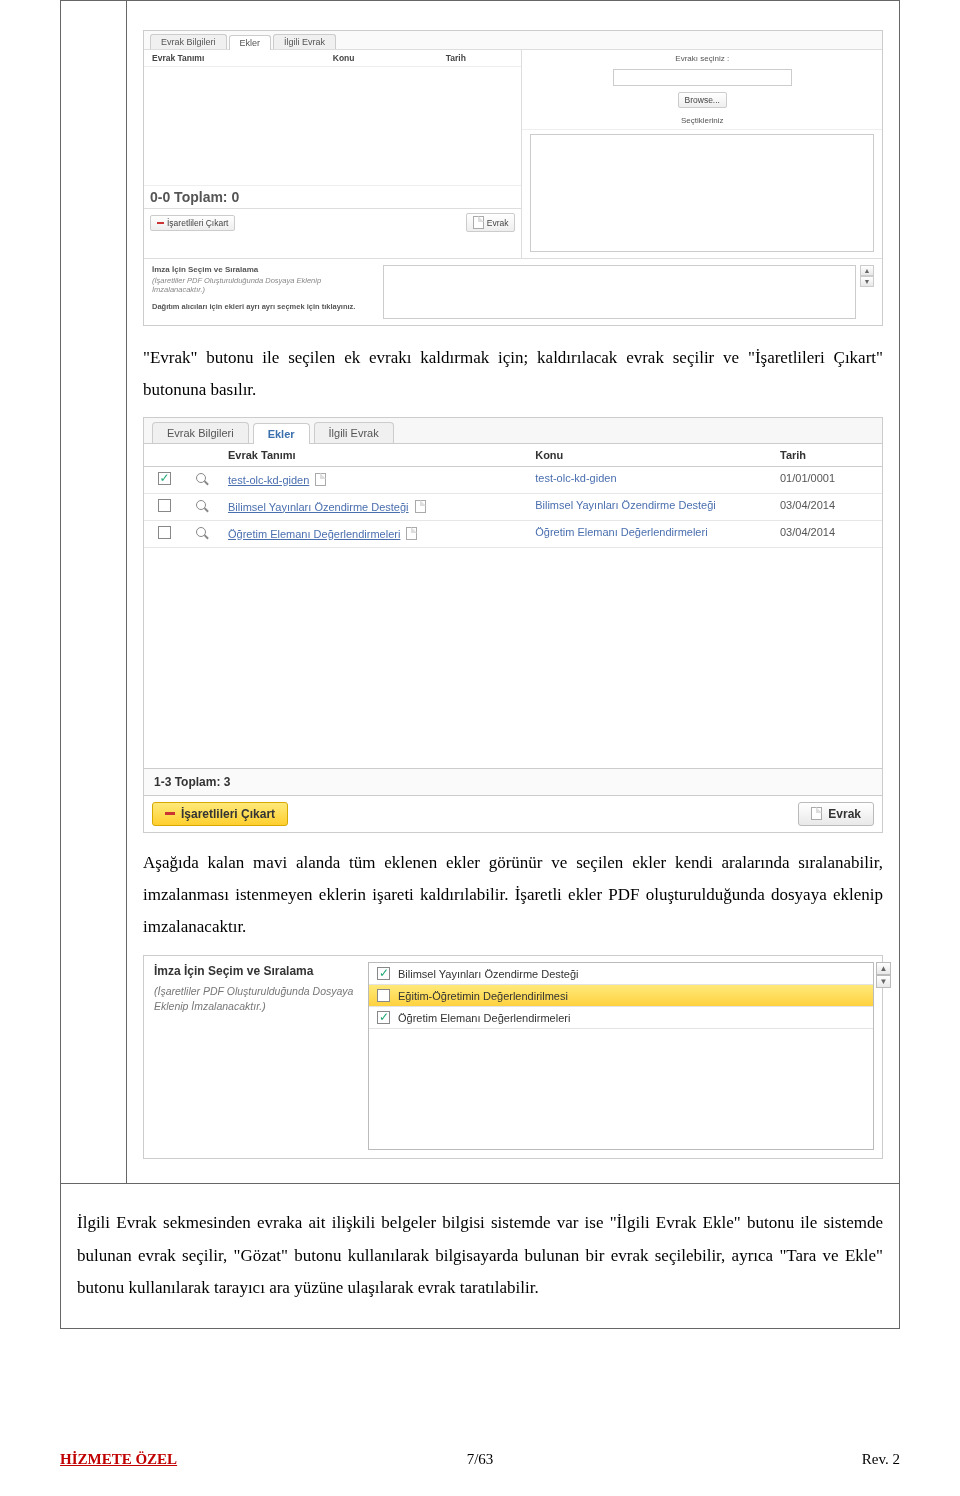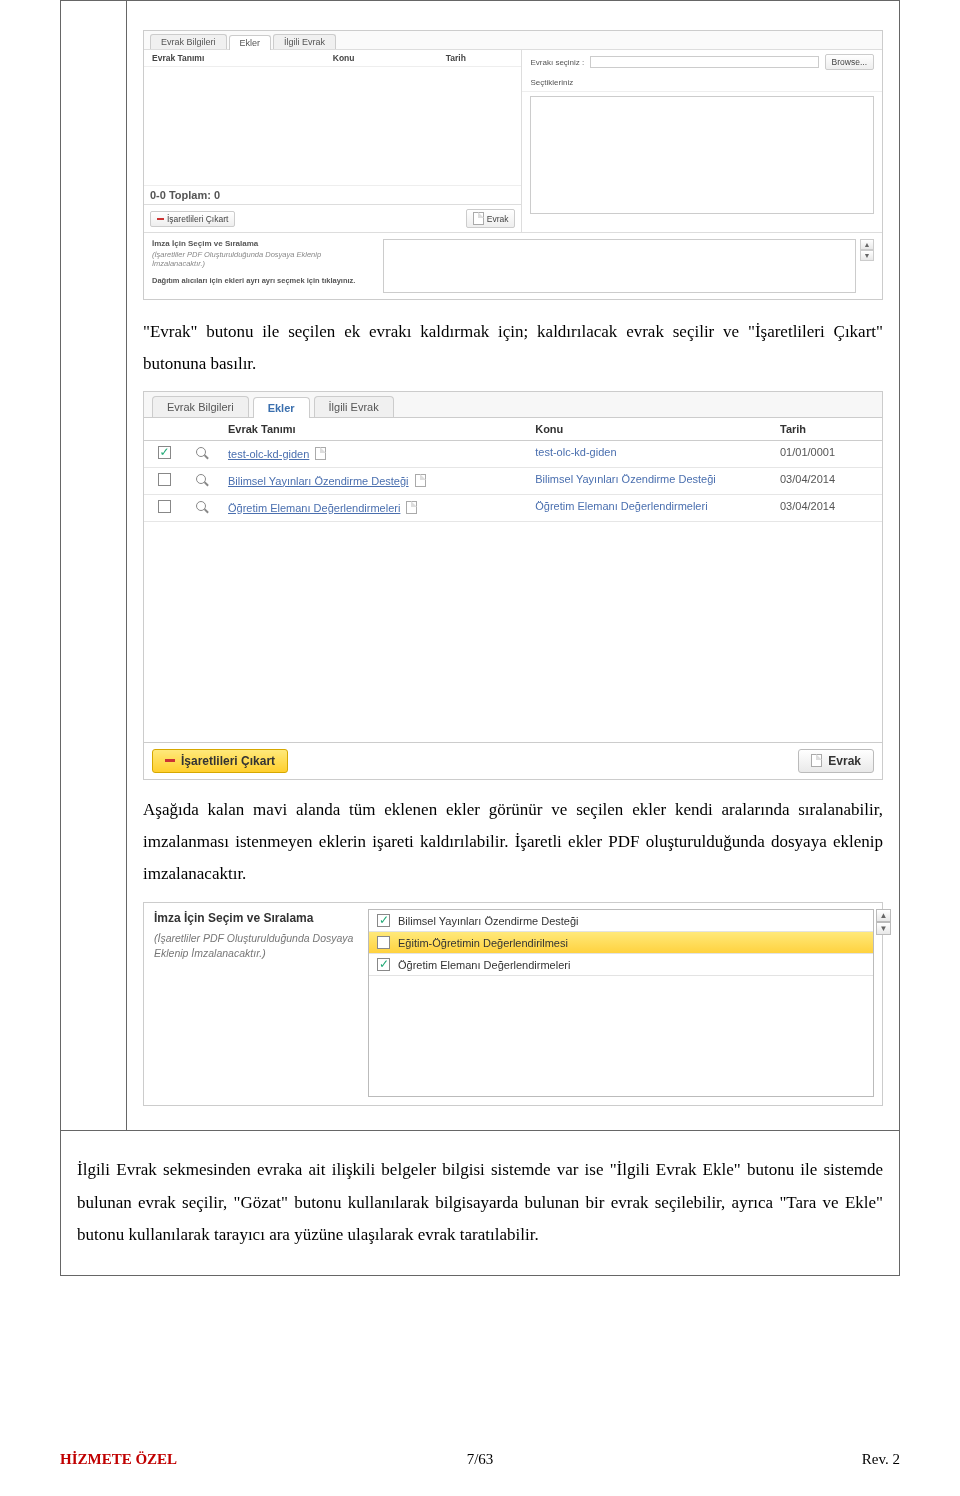--- a/index.html
+++ b/index.html
@@ -25,25 +25,25 @@
   .tab.active { background: #fff; position: relative; top: 1px; }
   .ss1-body { display: flex; }
   .ss1-left { flex: 1.05; border-right: 1px solid #ddd; }
   .ss1-right { flex: 1; }
   .ss1-colhead { display: flex; padding: 3px 8px; font-size: 8.5px; font-weight: bold; color: #444; border-bottom: 1px solid #eee; }
   .ss1-colhead span:nth-child(1){ flex:1.6; }
   .ss1-colhead span:nth-child(2){ flex:1; }
   .ss1-colhead span:nth-child(3){ flex:0.6; }
   .ss1-blank { height: 118px; }
   .ss1-footer { display:flex; justify-content: space-between; padding: 4px 6px; border-top:1px solid #ddd; align-items:center; font-size:8.5px;}
-  .ss1-total { padding: 3px 6px; font-size:11px; font-weight:bold; border-top:1px solid #eee; }
+  .ss1-total { padding: 3px 6px; font-size:14px; font-weight:bold; border-top:1px solid #eee; }
   .mini-btn { display:inline-flex; align-items:center; gap:3px; padding: 2px 6px; border:1px solid #ccc; border-radius:2px; background: linear-gradient(#fff,#eee); font-size:8.5px; color:#444; }
   .red-dash { display:inline-block; width:7px; height:2px; background:#c33; }
   .ss1-rtabs { display:flex; gap:4px; padding:3px 6px 0 6px; border-bottom:1px solid #eee; }
-  .ss1-rrow { padding:4px 8px; display:flex; align-items:center; gap:6px; font-size:8px; }
+  .ss1-rrow { padding:4px 8px; display:flex; align-items:center; gap:6px; font-size:8px;flex-direction:column; }
   .ss1-rrow input { height:12px; border:1px solid #ccc; }
   .ss1-rbox { margin:4px 8px 6px 8px; height:118px; border:1px solid #ccc; }
   .ss1-sig { border-top:1px solid #ddd; padding:6px 8px; display:flex; gap:10px; }
   .ss1-sig-left { flex:0.45; font-size:8px; color:#555; }
   .ss1-sig-title { font-weight:bold; margin-bottom:2px; }
   .ss1-sig-sub { font-style: italic; color:#888; font-size:7.5px; margin-bottom:8px; }
   .ss1-sig-bold { font-weight:bold; font-size:7.5px; margin-top:4px; line-height:1.2;}
   .ss1-sig-right { flex:1; border:1px solid #ccc; height:54px; }
   .ss1-spin { display:flex; flex-direction:column; margin-left:4px; }
   .ss1-spin span { width:14px; height:11px; border:1px solid #ccc; background:linear-gradient(#fff,#e8e8e8); font-size:7px; text-align:center; line-height:9px; color:#666; }
@@ -88,21 +88,21 @@
   .ss3-row.sel { background: linear-gradient(#ffe97a,#ffd23f); }
   .ss3-blank { height:120px; }
   .ss3-spin { position:absolute; right:-18px; top:-1px; display:flex; flex-direction:column; }
   .ss3-spin span { width:15px; height:13px; border:1px solid #bbb; background:linear-gradient(#fff,#e8e8e8); font-size:8px; text-align:center; line-height:11px; color:#666; }
 
   
   .step-label { font-family:"Times New Roman", Times, serif; font-size:17px; padding:12px 6px; text-align:left; line-height:1.9; }
 
   
   .footer { position:absolute; bottom:28px; left:60px; right:60px; display:flex; justify-content:space-between; font-family:"Times New Roman",Times,serif; font-size:15px; }
-  .footer .left { color:#c00000; font-weight:bold; }
+  .footer .left { color:#c00000; font-weight:bold; text-decoration: underline; }
   .footer .center { position:absolute; left:50%; transform:translateX(-50%); }
 </style>
 </head>
 <body>
 
 <div class="page">
   <div class="doc-table">
 
     <div class="cell-row">
       <div class="step-col"></div>
@@ -203,20 +203,21 @@
             <div class="c-search"><span class="magnifier"></span></div>
             <div class="c-et">
                 <a>Öğretim Elemanı Değerlendirmeleri</a> 
                 <span class="docicon"></span>
               </div>
             <div class="c-konu"><span>Öğretim Elemanı Değerlendirmeleri</span></div>
             <div class="c-tarih">03/04/2014</div>
           </div>
 
           <div class="gap-big"></div>
+          <div class="ss2-total">1-3 Toplam: 3</div>
           <div class="ss2-footer">
             <span class="ss2-btn yellow">
               <span class="red-dash2"></span>
               <span>İşaretlileri Çıkart</span>
             </span>
             <span class="ss2-btn">
               <span class="docicon"></span>
               <span>Evrak</span>
             </span>
           </div>

